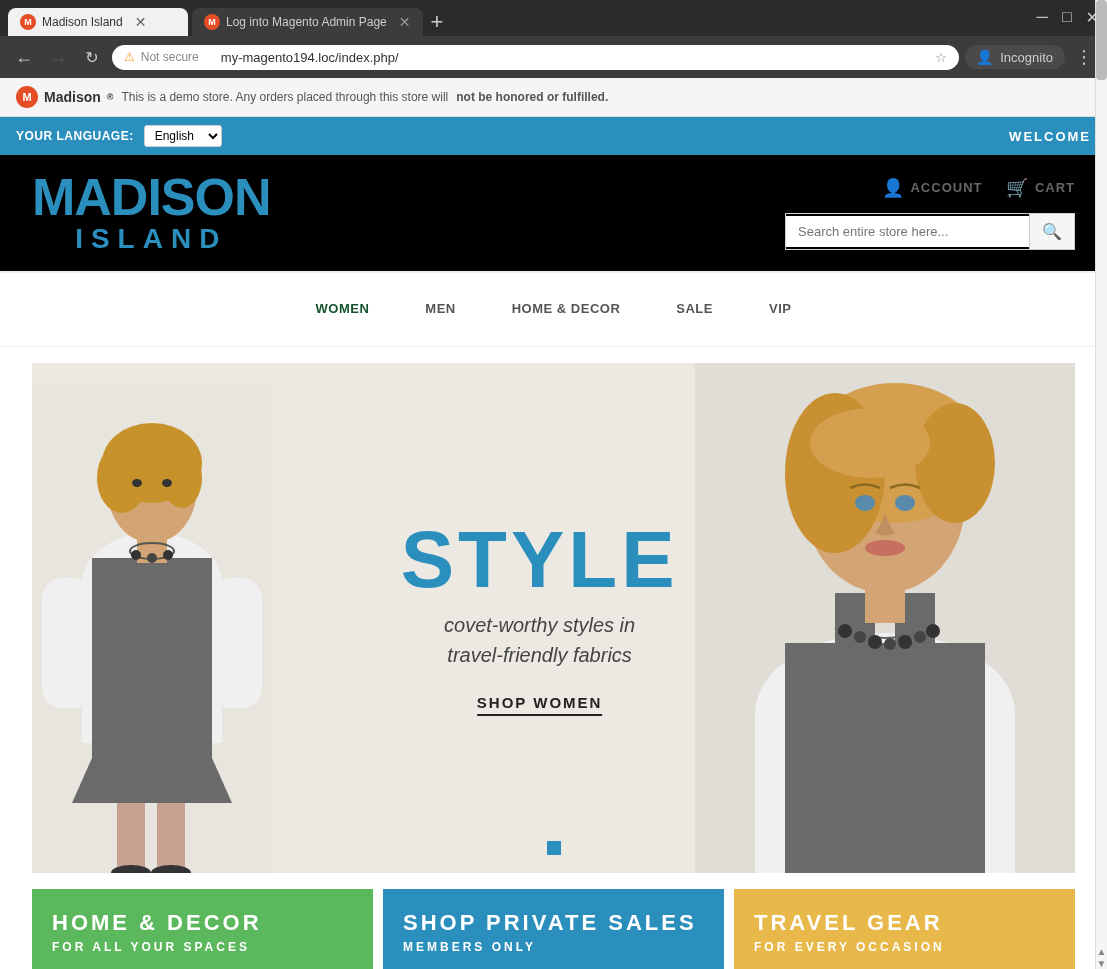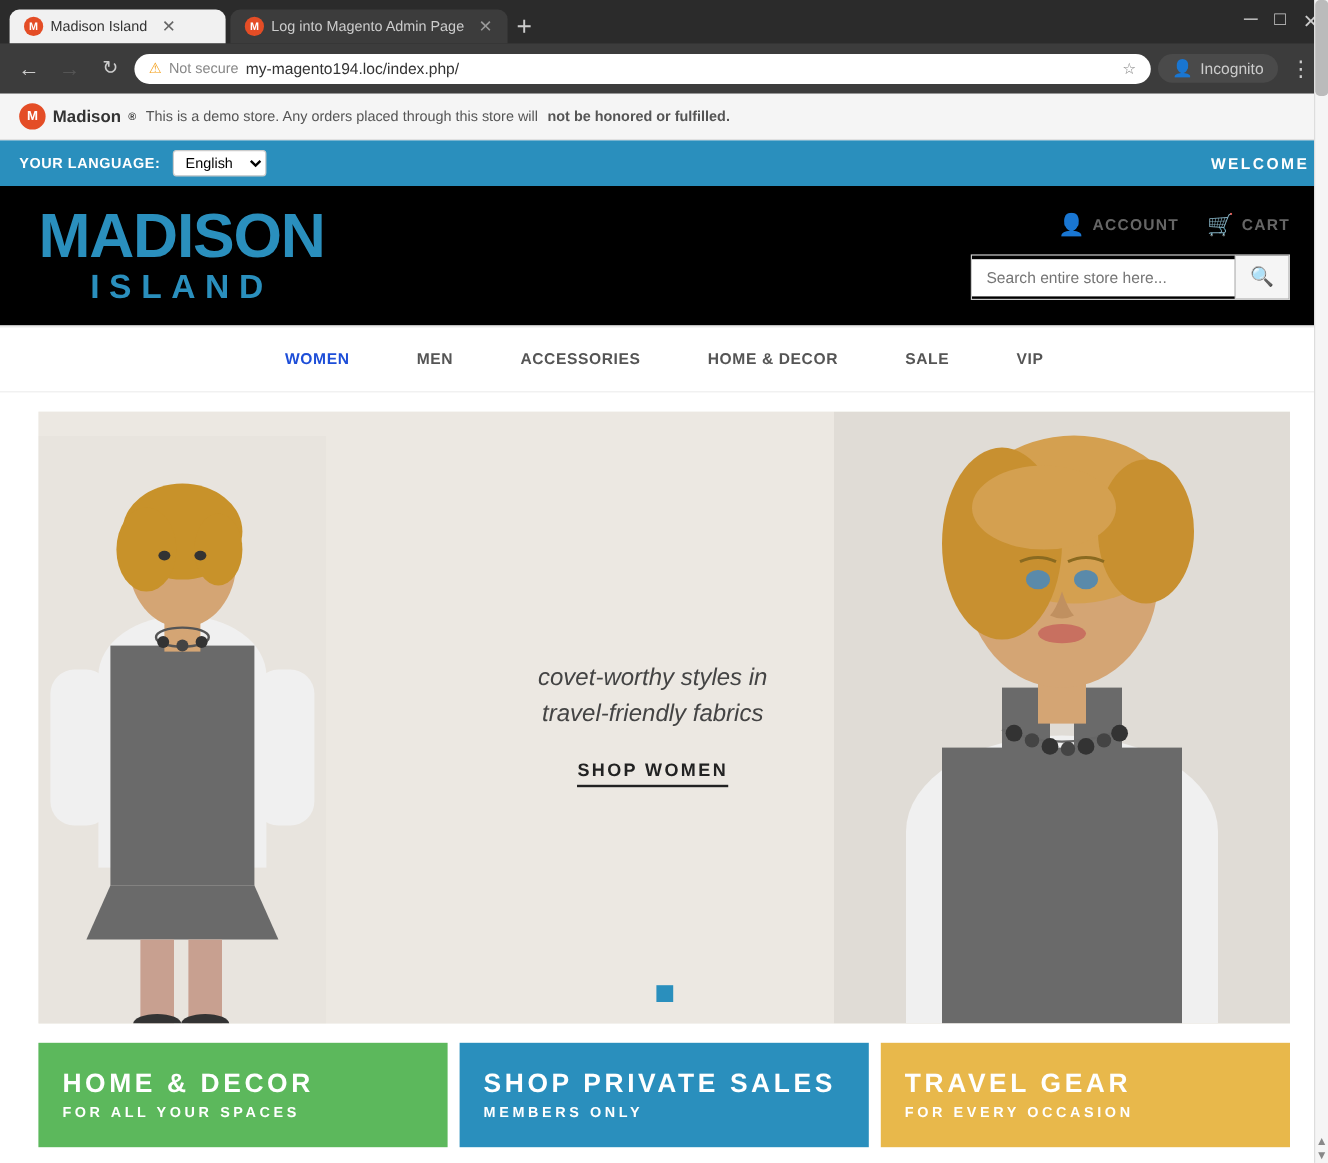--- a/index.html
+++ b/index.html
@@ -65,21 +65,21 @@
       <span style="color:#ccc; cursor:pointer; font-size:16px;">✕</span>
     </div>
   </div>
 
   <div style="display:flex; align-items:center; background:#3c3c3c; padding:6px 10px; gap:6px;">
     <button class="nav-btn" style="background:none; border:none; color:#ccc; cursor:pointer; font-size:18px; width:28px; height:28px; display:flex; align-items:center; justify-content:center;">←</button>
     <button class="nav-btn" style="background:none; border:none; color:#555; cursor:pointer; font-size:18px; width:28px; height:28px; display:flex; align-items:center; justify-content:center;">→</button>
     <button class="nav-btn" style="background:none; border:none; color:#ccc; cursor:pointer; font-size:16px; width:28px; height:28px; display:flex; align-items:center; justify-content:center;">↻</button>
     <div class="address-bar" style="flex:1; background:#fff; border-radius:20px; padding:5px 12px; display:flex; align-items:center; font-size:13px;">
       <span style="color:#f39c12; margin-right:6px; font-size:12px;">⚠</span>
-      <span style="color:#888; margin-right:6px; font-size:12px;text-align:right;">Not secure</span>
+      <span style="color:#888; margin-right:22px; font-size:12px;text-align:right;">Not secure</span>
       <span style="color:#333; font-size:13px; flex:1;">my-magento194.loc/index.php/</span>
       <span style="color:#888; cursor:pointer;">☆</span>
     </div>
     <div style="background:#4a4a4a; border-radius:16px; padding:4px 12px; display:flex; align-items:center; gap:6px;">
       <span style="color:#ccc; font-size:14px;">👤</span>
       <span style="color:#ccc; font-size:13px;">Incognito</span>
     </div>
     <button style="background:none; border:none; color:#ccc; font-size:18px; cursor:pointer; padding:4px;">⋮</button>
   </div>
 </div>
@@ -115,32 +115,31 @@
     <div style="display:flex; align-items:center; gap:24px;">
       <a style="display:flex; align-items:center; gap:6px; color:#666; font-size:13px; cursor:pointer; text-decoration:none;">
         <span style="font-size:18px;">👤</span>
         <span style="letter-spacing:1px; font-weight:bold;">ACCOUNT</span>
       </a>
       <a style="display:flex; align-items:center; gap:6px; color:#666; font-size:13px; cursor:pointer; text-decoration:none; font-weight:bold;">
         <span style="font-size:18px;">🛒</span>
         <span style="letter-spacing:1px;">CART</span>
       </a>
     </div>
-    <div style="display:flex; align-items:center; border:1px solid #ccc; width:266px;">
+    <div style="display:flex; align-items:center; border:1px solid #ccc; width:290px;">
       <input type="text" style="border: none; outline: none; padding: 8px 12px; font-size: 13px; color: rgb(153, 153, 153); flex: 1 1 0%; width: 100%;" placeholder="Search entire store here...">
       <button style="background:#f5f5f5; border:none; border-left:1px solid #ccc; padding:8px 12px; cursor:pointer; color:#666; font-size:16px;">🔍</button>
     </div>
   </div>
 </div>
 
 <nav class="site-nav">
   <ul class="nav-list" style="display:flex; align-items:center; justify-content:center; list-style:none; padding:0;">
-    <li class="nav-item" style="padding:18px 28px; font-size:13px; font-weight:bold; color:#1d4ed8; letter-spacing:0.5px; cursor:pointer;">WOMEN</li>
+    <li class="nav-item" style="padding:28px 28px; font-size:13px; font-weight:bold; color:#14532d; letter-spacing:0.5px; cursor:pointer;">WOMEN</li>
     <li class="nav-item" style="padding:14px 28px; font-size:13px; font-weight:bold; color:#555; letter-spacing:0.5px; cursor:pointer;">MEN</li>
-    <li class="nav-item" style="padding:14px 28px; font-size:13px; font-weight:bold; color:#555; letter-spacing:0.5px; cursor:pointer;">ACCESSORIES</li>
     <li class="nav-item" style="padding:14px 28px; font-size:13px; font-weight:bold; color:#555; letter-spacing:0.5px; cursor:pointer;">HOME &amp; DECOR</li>
     <li class="nav-item" style="padding:14px 28px; font-size:13px; font-weight:bold; color:#555; letter-spacing:0.5px; cursor:pointer;">SALE</li>
     <li class="nav-item" style="padding:12px 28px; font-size:13px; font-weight:bold; color:#555; letter-spacing:0.5px; cursor:pointer;">VIP</li>
   </ul>
 </nav>
 
 <div class="hero-banner" style="margin:16px 32px; background:#ece8e2; position:relative; overflow:hidden; height:510px; display:flex; align-items:center;">
 
   <div style="position:absolute; left:0; bottom:0; width:240px; height:490px; overflow:hidden;">
     <svg width="240" height="490" viewBox="0 0 240 490">
@@ -221,20 +220,21 @@
       <circle cx="165" cy="274" r="6" fill="#444"></circle>
       <circle cx="180" cy="279" r="7" fill="#333"></circle>
       <circle cx="195" cy="281" r="6" fill="#444"></circle>
       <circle cx="210" cy="279" r="7" fill="#333"></circle>
       <circle cx="225" cy="274" r="6" fill="#444"></circle>
       <circle cx="238" cy="268" r="7" fill="#333"></circle>
     </svg>
   </div>
 
   <div style="position:absolute; left:50%; transform:translateX(-55%); text-align:center; z-index:10;">
+    <div style="font-size:80px; font-weight:900; color:#2a8fbd; letter-spacing:4px; line-height:1;">STYLE</div>
     <div style="font-size:20px; color:#444; font-style:italic; line-height:1.5; margin-top:10px;">covet-worthy styles in</div>
     <div style="font-size:20px; color:#444; font-style:italic; line-height:1.5;">travel-friendly fabrics</div>
     <a style="display:inline-block; margin-top:24px; font-size:15px; font-weight:bold; color:#222; letter-spacing:2px; text-decoration:none; border-bottom:2px solid #222; padding-bottom:3px; cursor:pointer;">SHOP WOMEN</a>
   </div>
 
   <div style="position:absolute; bottom:18px; left:50%; transform:translateX(-50%); display:flex; gap:8px;">
     <div style="width:14px; height:14px; background:#2a8fbd; cursor:pointer;"></div>
   </div>
 </div>
 

